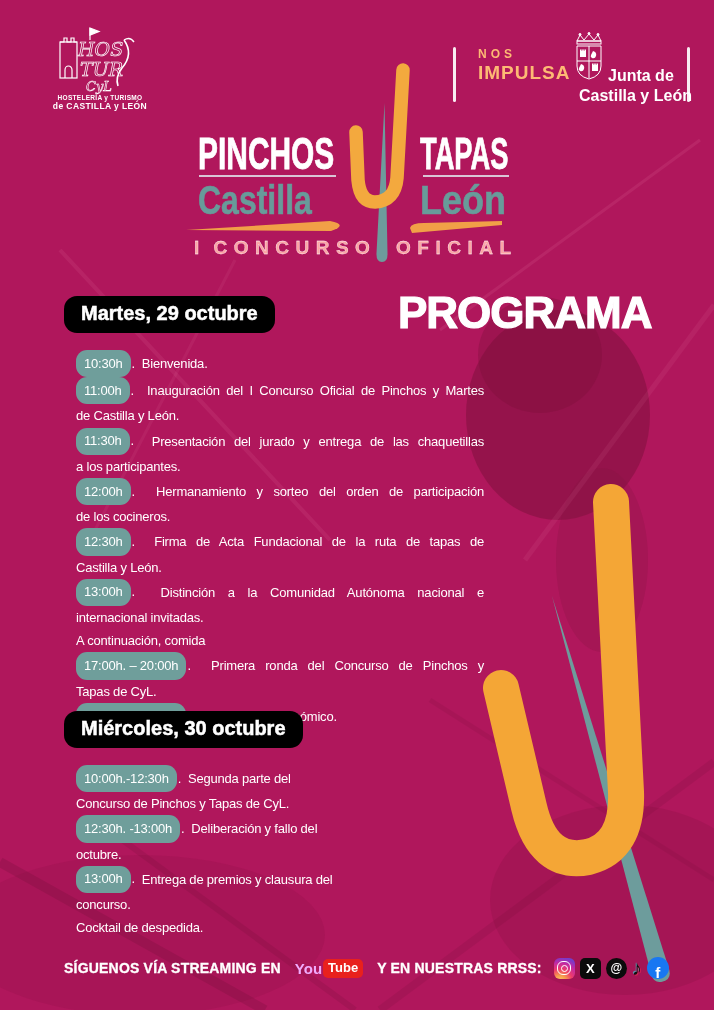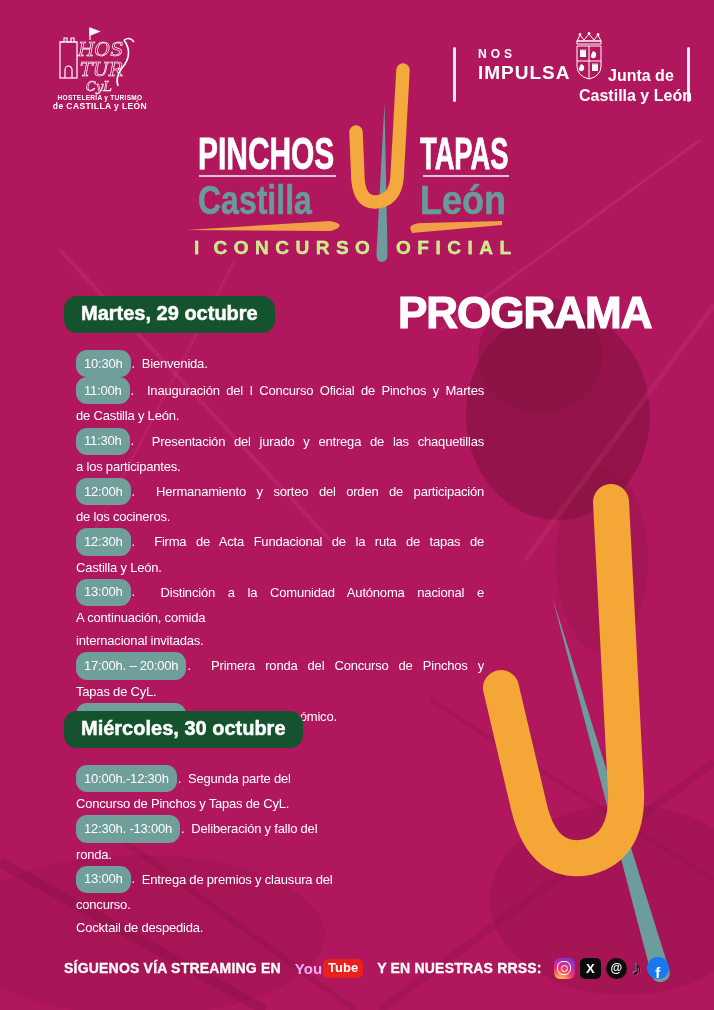--- a/index.html
+++ b/index.html
@@ -7,21 +7,21 @@
        background:#B0175C;font-family:"Liberation Sans",sans-serif;}
   .layer{position:absolute;left:0;top:0;width:714px;height:1010px;}
   svg.decor{pointer-events:none;}
 
   
   .hos-logo{position:absolute;left:50px;top:26px;width:100px;height:95px;color:#fff;}
   .hos-lines{position:absolute;left:0;top:68px;width:100px;text-align:center;color:#fff;}
   .hos-l1{font-size:6.5px;letter-spacing:.3px;font-weight:bold;white-space:nowrap;}
   .hos-l2{font-size:8.5px;letter-spacing:.4px;font-weight:bold;white-space:nowrap;}
 
-  .nos{position:absolute;left:478px;top:47px;color:#ffffff;}
+  .nos{position:absolute;left:478px;top:47px;color:#fdba74;}
   .nos-l1{font-size:12px;letter-spacing:4px;font-weight:bold;}
   .nos-l2{font-size:19px;letter-spacing:1px;font-weight:bold;margin-top:1px;}
 
   .vbar{position:absolute;width:2.5px;height:55px;background:rgba(255,255,255,.92);border-radius:2px;}
   .vbar1{left:453px;top:47px;} .vbar2{left:687px;top:47px;}
 
   .junta{position:absolute;left:573px;top:31px;color:#fff;}
   .junta-shield{position:absolute;left:0;top:0;}
   .junta-t1{position:absolute;left:35px;top:36px;font-size:16px;font-weight:bold;white-space:nowrap;}
   .junta-t2{position:absolute;left:6px;top:56px;font-size:16px;font-weight:bold;white-space:nowrap;}
@@ -30,30 +30,30 @@
   .lockup{position:absolute;left:180px;top:55px;width:350px;height:225px;}
   .lockup .abs{position:absolute;white-space:nowrap;}
   .w-big{font-weight:bold;color:#fff;font-size:44px;line-height:1;-webkit-text-stroke:.8px #fff;transform-origin:0 0;}
   .w-pinchos{left:18px;top:77px;transform:scaleX(.68);}
   .w-tapas{left:240px;top:77px;transform:scaleX(.62);}
   .w-teal{font-weight:bold;font-size:40px;line-height:1;color:#689B9A;-webkit-text-stroke:.6px #689B9A;transform-origin:0 0;}
   .w-castilla{left:18px;top:125px;transform:scaleX(.80);}
   .w-leon{left:240px;top:125px;transform:scaleX(.90);}
   .rule{position:absolute;height:2px;background:rgba(225,228,235,.85);}
   .rule-l{left:19px;top:120px;width:137px;} .rule-r{left:243px;top:120px;width:86px;}
-  .subt{font-size:19px;font-weight:bold;color:#bef264;letter-spacing:6.5px;word-spacing:-4px;-webkit-text-stroke:.3px #fff;}
+  .subt{font-size:19px;font-weight:bold;color:#fca5a5;letter-spacing:6.5px;word-spacing:-4px;-webkit-text-stroke:.3px #fff;}
   .subt-l{left:14px;top:182px;} .subt-r{left:216px;top:182px;}
 
   
   .programa{position:absolute;left:398px;top:288px;font-size:44px;font-weight:bold;color:#fff;
             letter-spacing:-1px;-webkit-text-stroke:1.2px #fff;}
   .day{position:absolute;color:#fff;}
   .day1{left:64px;top:296px;width:434px;}
   .day2{left:64px;top:711px;width:330px;}
-  .day-badge{display:inline-block;background:#14532d;border-radius:13px;padding:6px 17px 8px;
+  .day-badge{display:inline-block;background:#000000;border-radius:13px;padding:6px 17px 8px;
              font-size:20px;font-weight:bold;color:#fff;-webkit-text-stroke:.5px #fff;white-space:nowrap;}
   .items{padding-left:12px;margin-top:17px;}
   .day1 .items{width:408px;}
   .day2 .items{width:300px;}
   .sched-line{font-size:13px;font-weight:normal;line-height:23.2px;letter-spacing:-.2px;color:#fff;}
   .sched-line.fill{text-align:justify;text-align-last:justify;}
   .pill{display:inline-block;background:#6F9E9B;border-radius:11px;padding:1.5px 8px 2.5px;color:#fff;}
   .dot{margin-left:1px;}
 
   
@@ -188,37 +188,37 @@
       <div class="sched-line"><span class="pill">10:30h</span><span class="dot">.</span>&nbsp; <span>Bienvenida.</span></div>
       <div class="sched-line fill"><span class="pill">11:00h</span><span class="dot">.</span>&nbsp; <span>Inauguración del I Concurso Oficial de Pinchos y Martes</span></div>
       <div class="sched-line"><span>de Castilla y León.</span></div>
       <div class="sched-line fill"><span class="pill">11:30h</span><span class="dot">.</span>&nbsp; <span>Presentación del jurado y entrega de las chaquetillas</span></div>
       <div class="sched-line"><span>a los participantes.</span></div>
       <div class="sched-line fill"><span class="pill">12:00h</span><span class="dot">.</span>&nbsp; <span>Hermanamiento y sorteo del orden de participación</span></div>
       <div class="sched-line"><span>de los cocineros.</span></div>
       <div class="sched-line fill"><span class="pill">12:30h</span><span class="dot">.</span>&nbsp; <span>Firma de Acta Fundacional de la ruta de tapas de</span></div>
       <div class="sched-line"><span>Castilla y León.</span></div>
       <div class="sched-line fill"><span class="pill">13:00h</span><span class="dot">.</span>&nbsp; <span>Distinción a la Comunidad Autónoma nacional e</span></div>
+      <div class="sched-line"><span>internacional invitadas.</span></div>
       <div class="sched-line"><span>A continuación, comida</span></div>
-      <div class="sched-line"><span>internacional invitadas.</span></div>
       <div class="sched-line fill"><span class="pill">17:00h. – 20:00h</span><span class="dot">.</span>&nbsp; <span>Primera ronda del Concurso de Pinchos y</span></div>
       <div class="sched-line"><span>Tapas de CyL.</span></div>
       <div class="sched-line"><span class="pill">20:30h. – 23:00h</span><span class="dot">.</span>&nbsp; <span>Concierto Gastronómico.</span></div>
     </div>
 </div>
 
 <div class="day day2">
   <div class="day-badge">
     <span>Miércoles, 30 octubre</span>
   </div>
   <div class="items">
       <div class="sched-line"><span class="pill">10:00h.-12:30h</span><span class="dot">.</span>&nbsp; <span>Segunda parte del</span></div>
       <div class="sched-line"><span>Concurso de Pinchos y Tapas de CyL.</span></div>
       <div class="sched-line"><span class="pill">12:30h. -13:00h</span><span class="dot">.</span>&nbsp; <span>Deliberación y fallo del</span></div>
-      <div class="sched-line"><span>ronda.</span></div>
+      <div class="sched-line"><span>octubre.</span></div>
       <div class="sched-line"><span class="pill">13:00h</span><span class="dot">.</span>&nbsp; <span>Entrega de premios y clausura del</span></div>
       <div class="sched-line"><span>concurso.</span></div>
       <div class="sched-line"><span>Cocktail de despedida.</span></div>
     </div>
 </div>
 
 <div class="footer">
   <span class="foot-txt">SÍGUENOS VÍA STREAMING EN</span>
   <span class="yt">
     <span class="yt-you">You</span>

